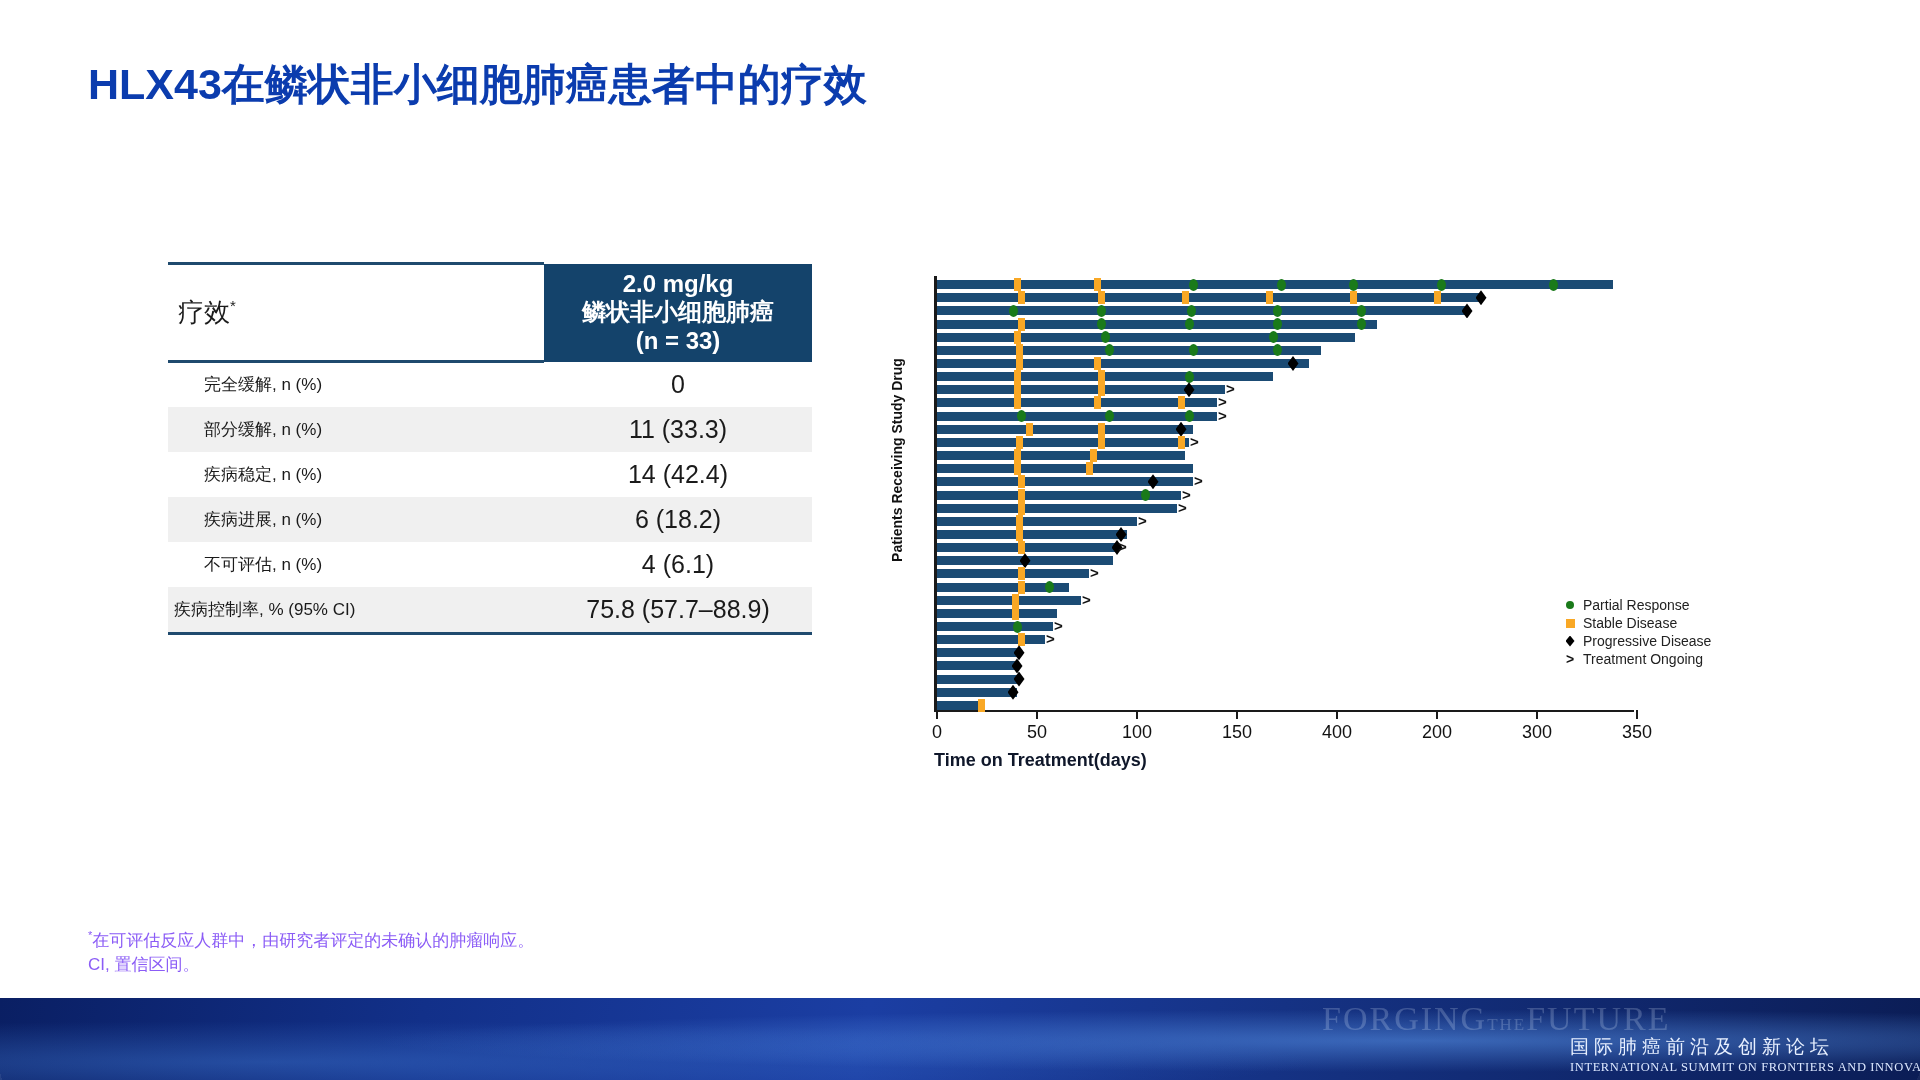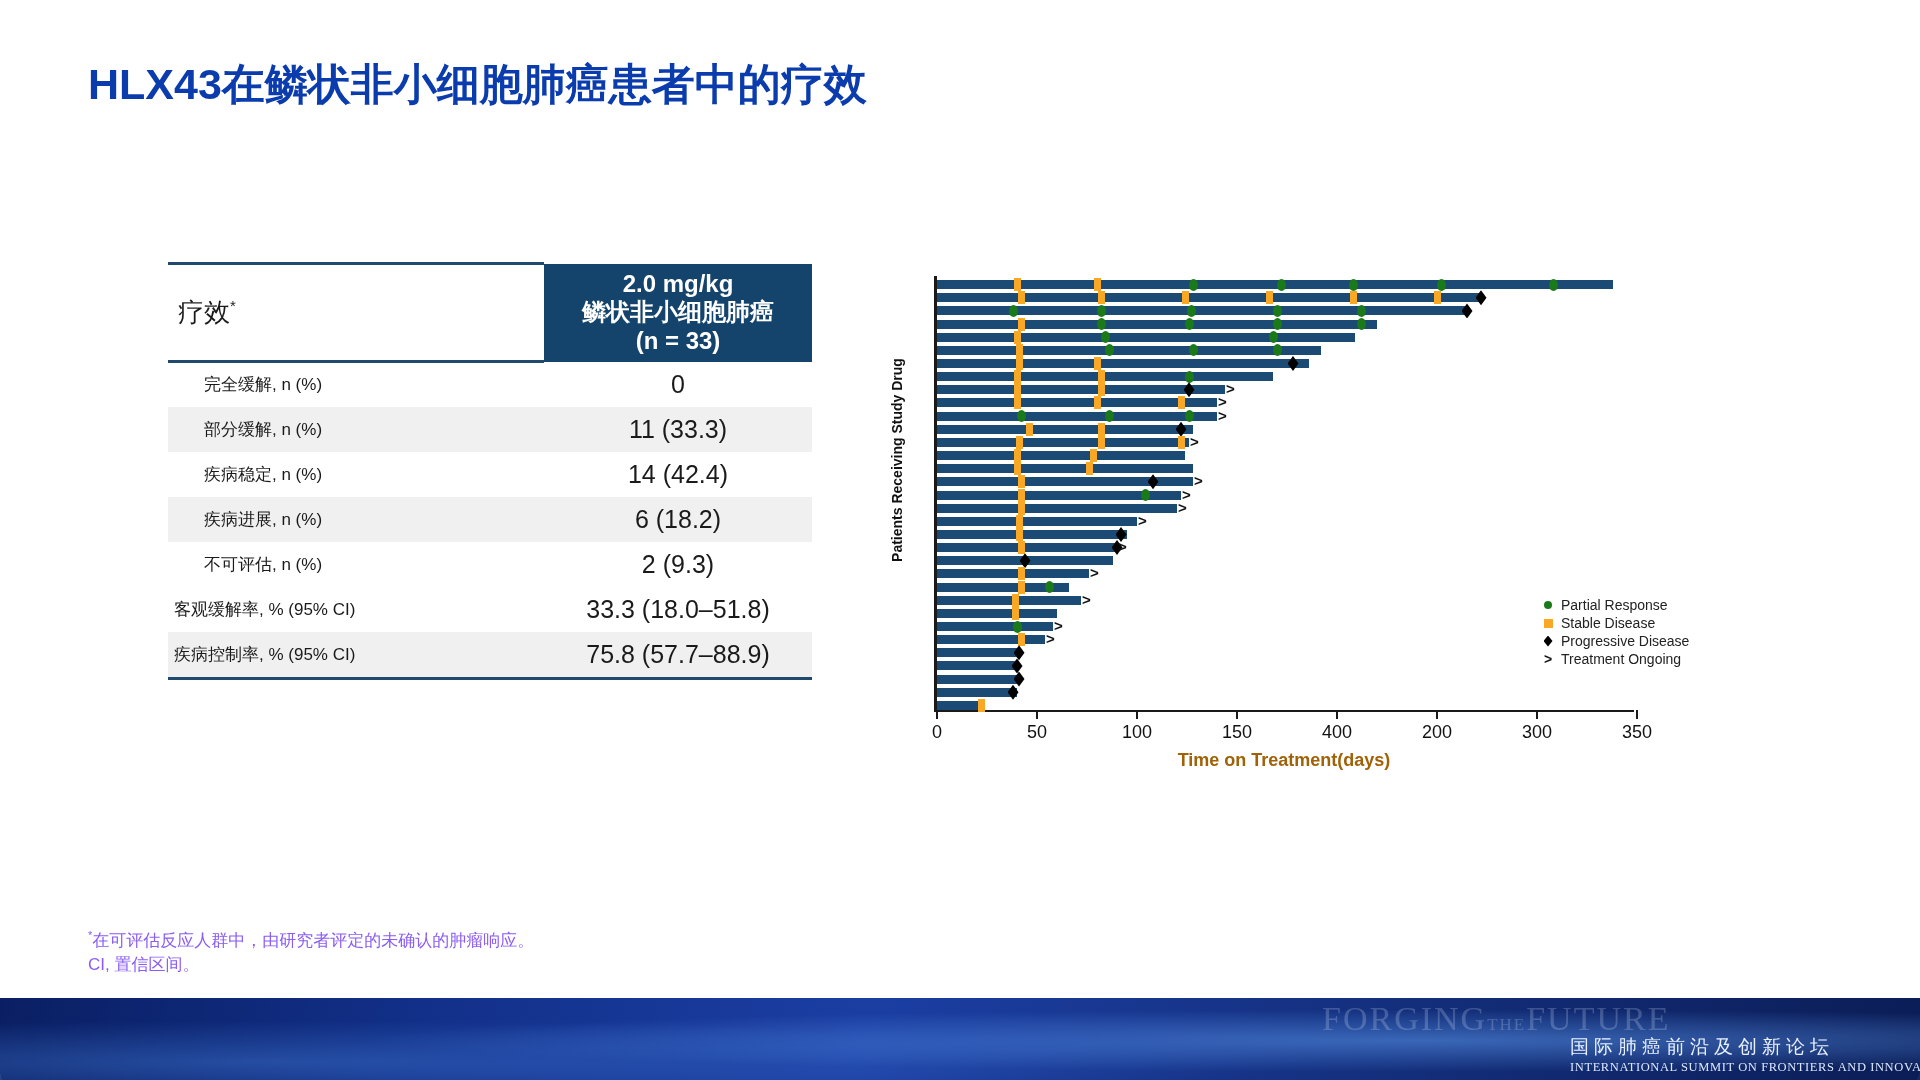--- a/index.html
+++ b/index.html
@@ -132,28 +132,28 @@
   .xticklabel {
     position:absolute; top:446px;
     font-size:18px; color:#111;
     transform:translateX(-50%);
     white-space:nowrap;
   }
   #x-axis-title {
     position:absolute;
     left:44px; top:500px;
     width:700px;
-    text-align:center;
+    text-align:left;
     font-size:18px;
     font-weight:600;
-    color:#a16207;
+    color:#0f172a;
   }
   #chart-legend {
     position:absolute;
-    left:606px; top:320px;
+    left:628px; top:320px;
     font-size:14px;
     color:#222;
     line-height:1.33;
   }
   .leg-item { display:flex; align-items:center; height:18px; white-space:nowrap; }
   .leg-mark {
     width:16px; display:flex; align-items:center; justify-content:center;
     margin-right:5px;
   }
   .lg-pr { width:8px; height:8px; background:#1a7a1a; border-radius:50%; }
@@ -262,25 +262,21 @@
       <tr>
         <td class="row-label">疾病稳定, n (%)</td>
         <td class="row-value">14 (42.4)</td>
       </tr>
       <tr class="shaded">
         <td class="row-label">疾病进展, n (%)</td>
         <td class="row-value">6 (18.2)</td>
       </tr>
       <tr>
         <td class="row-label">不可评估, n (%)</td>
-        <td class="row-value">2 (9.3)</td>
-      </tr>
-      <tr>
-        <td class="row-label wide">客观缓解率, % (95% CI)</td>
-        <td class="row-value">33.3 (18.0–51.8)</td>
+        <td class="row-value">4 (6.1)</td>
       </tr>
       <tr class="shaded last-row">
         <td class="row-label wide">疾病控制率, % (95% CI)</td>
         <td class="row-value">75.8 (57.7–88.9)</td>
       </tr>
     </tbody>
 </table>
 
 <div id="swimmer-chart">
 

